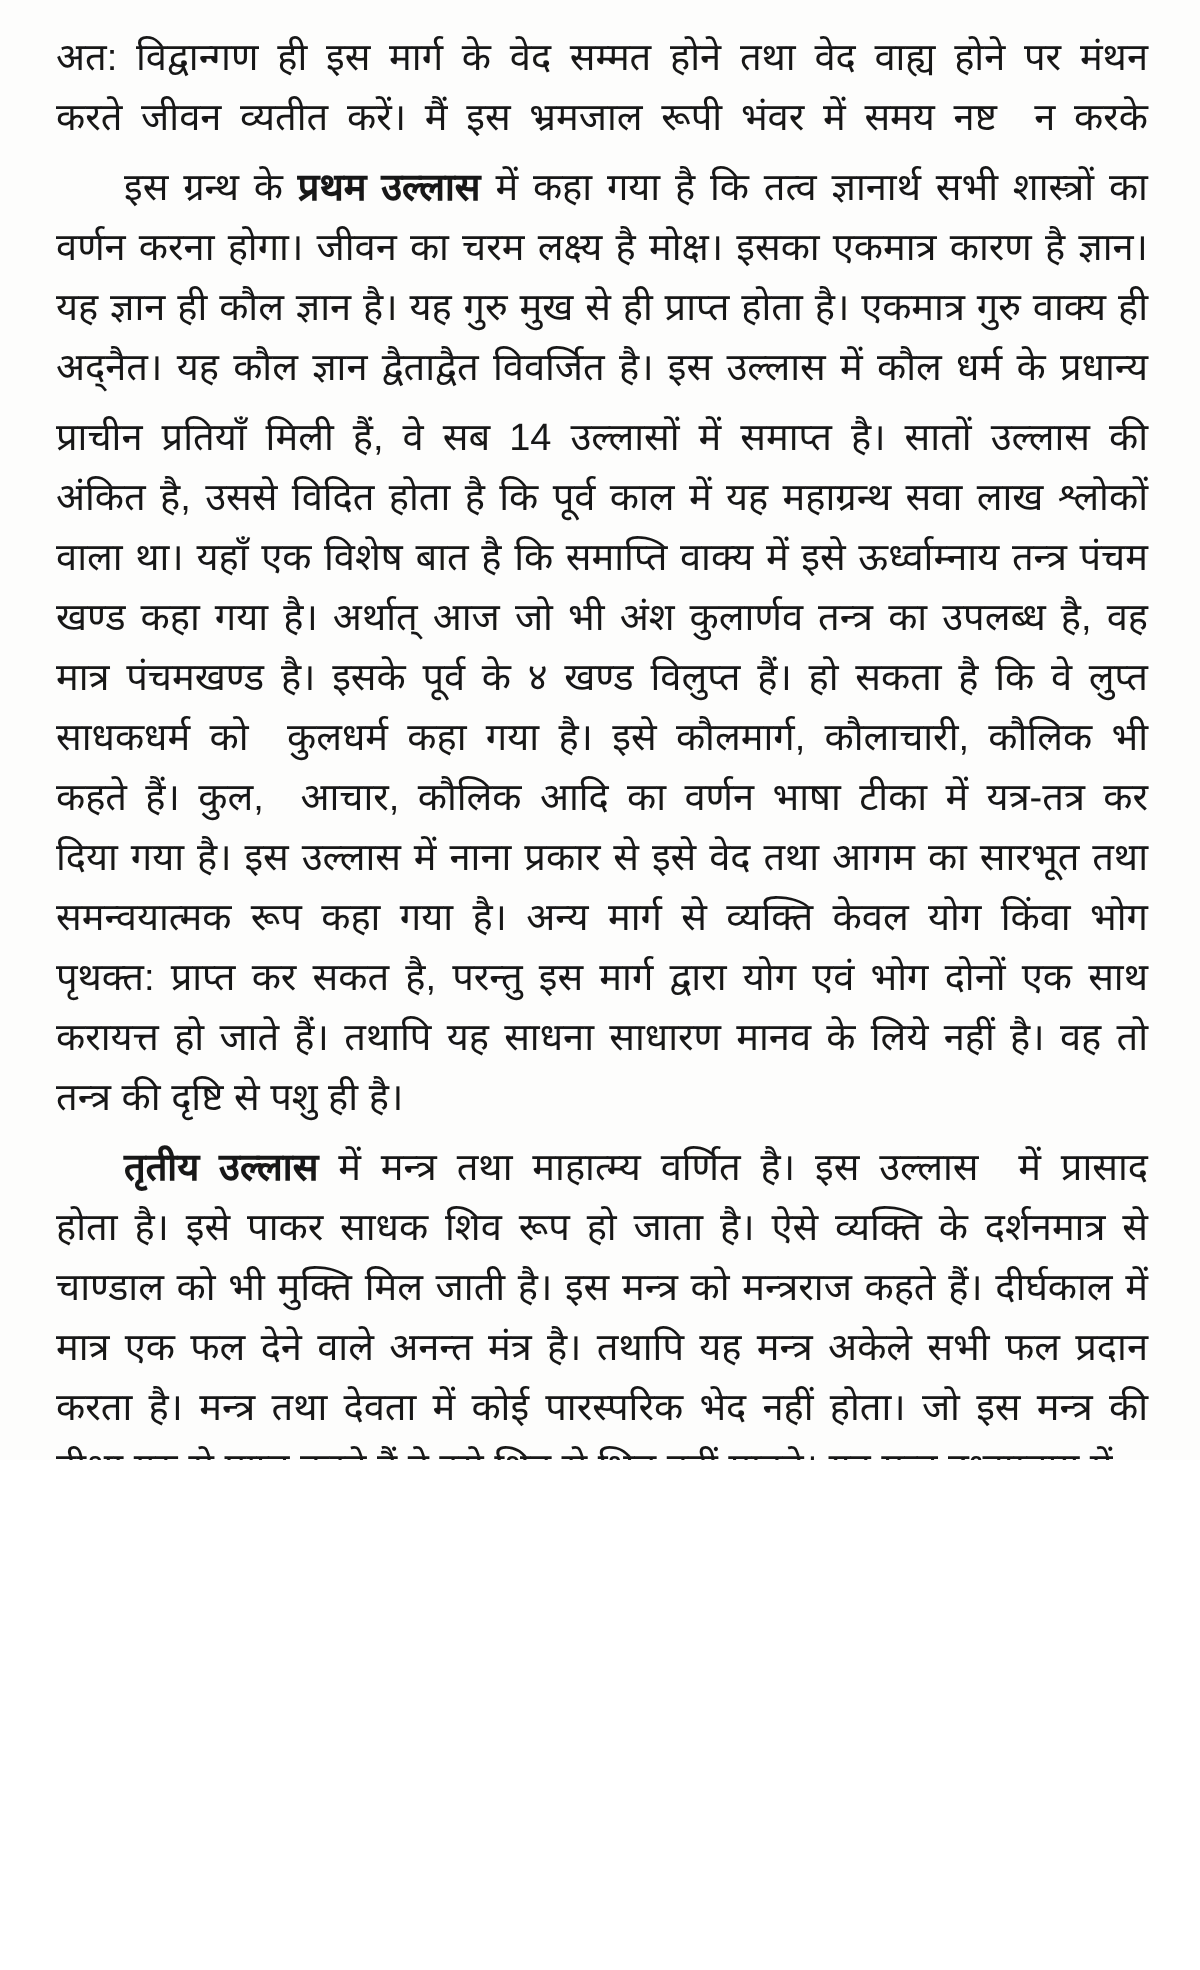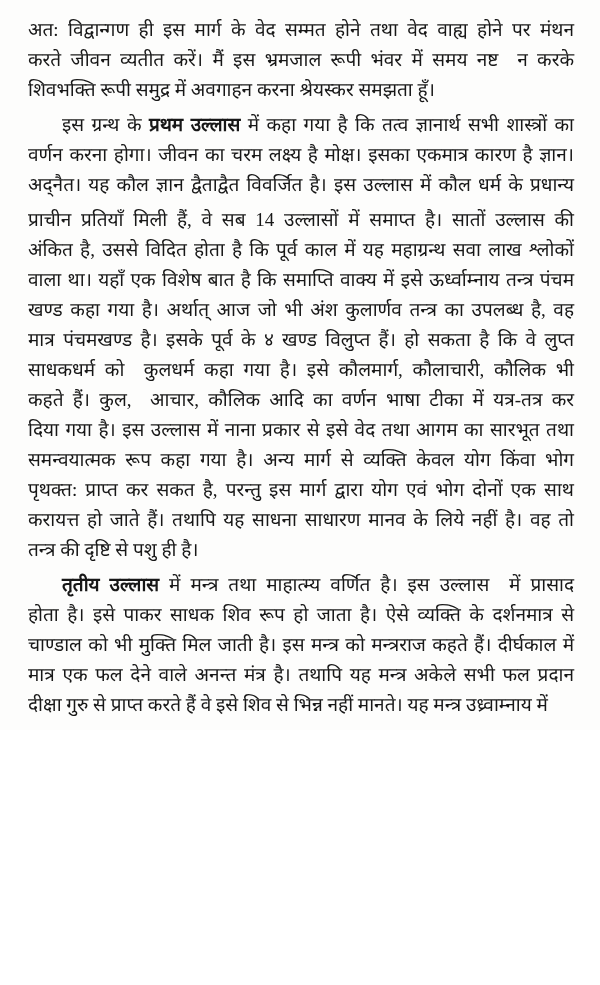--- a/index.html
+++ b/index.html
@@ -9,21 +9,21 @@
   }
   .page {
     position: relative;
     width: 600px;
     height: 730px;
     box-sizing: border-box;
     background: #fdfdfc;
     color: #171717;
     padding: 15px 26px 0 28px;
     overflow: hidden;
-    font-family: Liberation Serif, serif;
+    font-family: Liberation Sans, sans-serif;
     font-size: 19px;
     line-height: 30px;
   }
   .text-block {
     width: 100%;
   }
   .para {
     margin: 0;
   }
   .para + .para {
@@ -45,25 +45,25 @@
   }
 </style>
 </head>
 <body>
 
 <div class="page">
   <div class="text-block">
       <div class="para">
         <div class="line first"><span class="run">अत: विद्वान्गण ही इस मार्ग के वेद सम्मत होने तथा वेद वाह्य होने पर मंथन</span></div>
         <div class="line"><span class="run">करते जीवन व्यतीत करें। मैं इस भ्रमजाल रूपी भंवर में समय नष्ट&nbsp; न करके</span></div>
-        <div class="line last"><span class="run">शिवभक्ति रूपी समुद्र में अवगाहन करना श्रेयस्कर समझता हूँ।</span></div>
       </div>
       <div class="para indented">
         <div class="line first"><span class="run">इस ग्रन्थ के </span><span class="run bold">प्रथम उल्लास</span><span class="run"> में कहा गया है कि तत्व ज्ञानार्थ सभी शास्त्रों का</span></div>
         <div class="line"><span class="run">वर्णन करना होगा। जीवन का चरम लक्ष्य है मोक्ष। इसका एकमात्र कारण है ज्ञान।</span></div>
+        <div class="line"><span class="run">यह ज्ञान ही कौल ज्ञान है। यह गुरु मुख से ही प्राप्त होता है। एकमात्र गुरु वाक्य ही</span></div>
         <div class="line"><span class="run">अद्नैत। यह कौल ज्ञान द्वैताद्वैत विवर्जित है। इस उल्लास में कौल धर्म के प्रधान्य</span></div>
       </div>
       <div class="para indented">
         <div class="line"><span class="run">प्राचीन प्रतियाँ मिली हैं, वे सब 14 उल्लासों में समाप्त है। सातों उल्लास की</span></div>
         <div class="line"><span class="run">अंकित है, उससे विदित होता है कि पूर्व काल में यह महाग्रन्थ सवा लाख श्लोकों</span></div>
         <div class="line"><span class="run">वाला था। यहाँ एक विशेष बात है कि समाप्ति वाक्य में इसे ऊर्ध्वाम्नाय तन्त्र पंचम</span></div>
         <div class="line"><span class="run">खण्ड कहा गया है। अर्थात् आज जो भी अंश कुलार्णव तन्त्र का उपलब्ध है, वह</span></div>
         <div class="line"><span class="run">मात्र पंचमखण्ड है। इसके पूर्व के ४ खण्ड विलुप्त हैं। हो सकता है कि वे लुप्त</span></div>
         <div class="line"><span class="run">साधकधर्म को&nbsp; कुलधर्म कहा गया है। इसे कौलमार्ग, कौलाचारी, कौलिक भी</span></div>
         <div class="line"><span class="run">कहते हैं। कुल,&nbsp; आचार, कौलिक आदि का वर्णन भाषा टीका में यत्र-तत्र कर</span></div>
@@ -71,16 +71,17 @@
         <div class="line"><span class="run">समन्वयात्मक रूप कहा गया है। अन्य मार्ग से व्यक्ति केवल योग किंवा भोग</span></div>
         <div class="line"><span class="run">पृथक्त: प्राप्त कर सकत है, परन्तु इस मार्ग द्वारा योग एवं भोग दोनों एक साथ</span></div>
         <div class="line"><span class="run">करायत्त हो जाते हैं। तथापि यह साधना साधारण मानव के लिये नहीं है। वह तो</span></div>
         <div class="line last"><span class="run">तन्त्र की दृष्टि से पशु ही है।</span></div>
       </div>
       <div class="para indented">
         <div class="line first"><span class="run bold">तृतीय उल्लास</span><span class="run"> में मन्त्र तथा माहात्म्य वर्णित है। इस उल्लास&nbsp; में प्रासाद</span></div>
         <div class="line"><span class="run">होता है। इसे पाकर साधक शिव रूप हो जाता है। ऐसे व्यक्ति के दर्शनमात्र से</span></div>
         <div class="line"><span class="run">चाण्डाल को भी मुक्ति मिल जाती है। इस मन्त्र को मन्त्रराज कहते हैं। दीर्घकाल में</span></div>
         <div class="line"><span class="run">मात्र एक फल देने वाले अनन्त मंत्र है। तथापि यह मन्त्र अकेले सभी फल प्रदान</span></div>
+        <div class="line"><span class="run">करता है। मन्त्र तथा देवता में कोई पारस्परिक भेद नहीं होता। जो इस मन्त्र की</span></div>
         <div class="line last"><span class="run">दीक्षा गुरु से प्राप्त करते हैं वे इसे शिव से भिन्न नहीं मानते। यह मन्त्र उध्र्वाम्नाय में</span></div>
       </div>
     </div>
 </div>
 
 </body></html>

